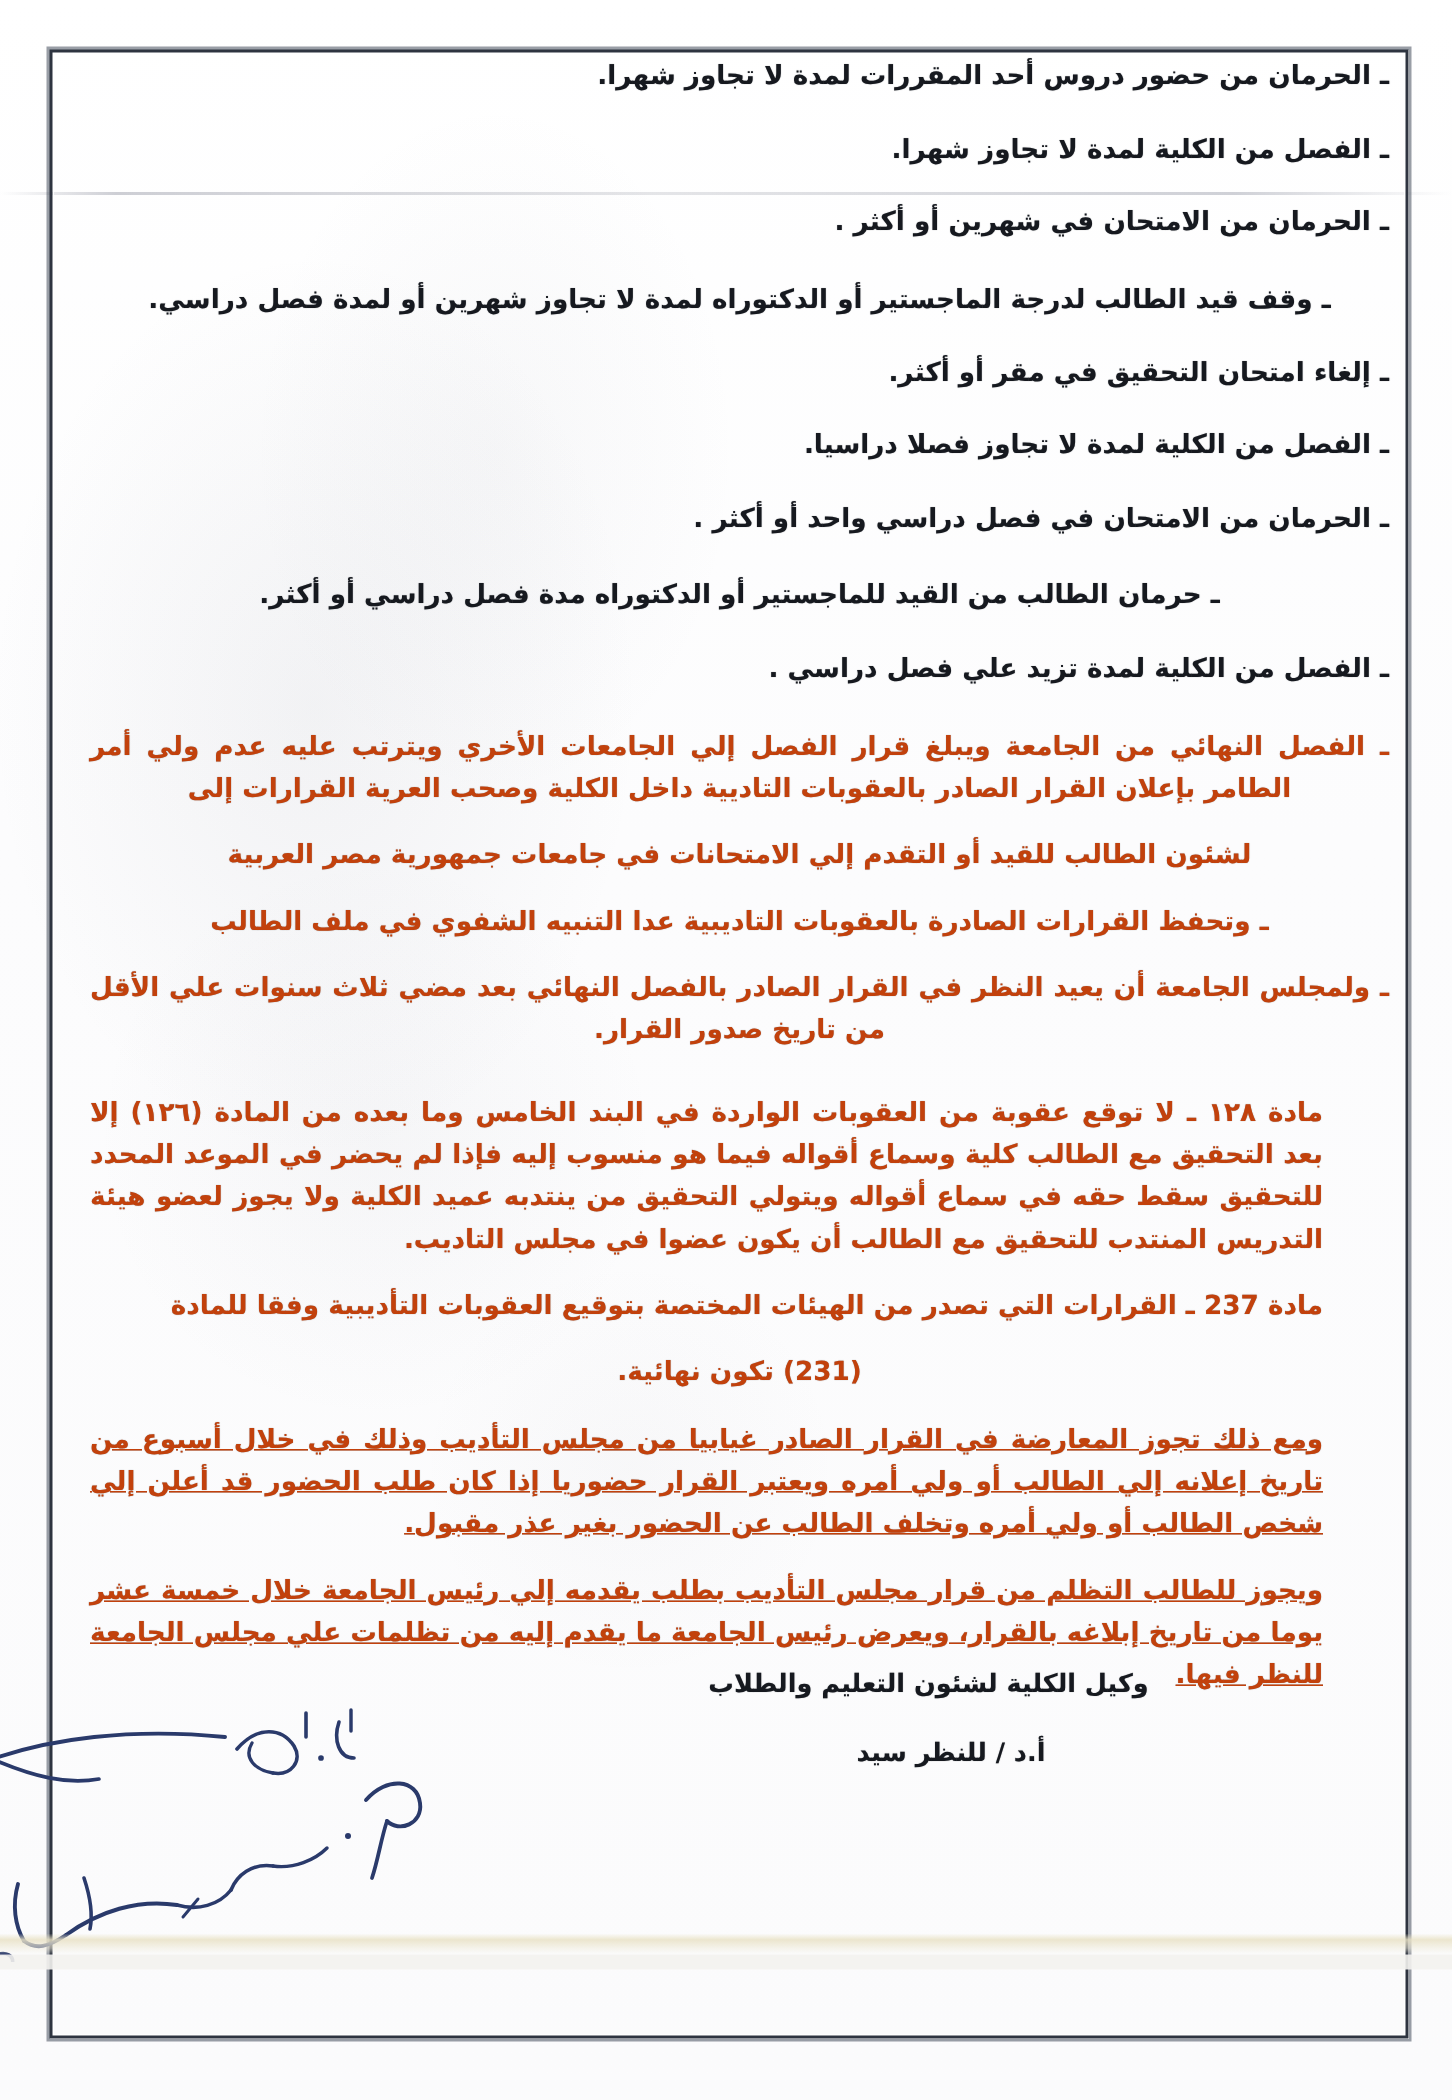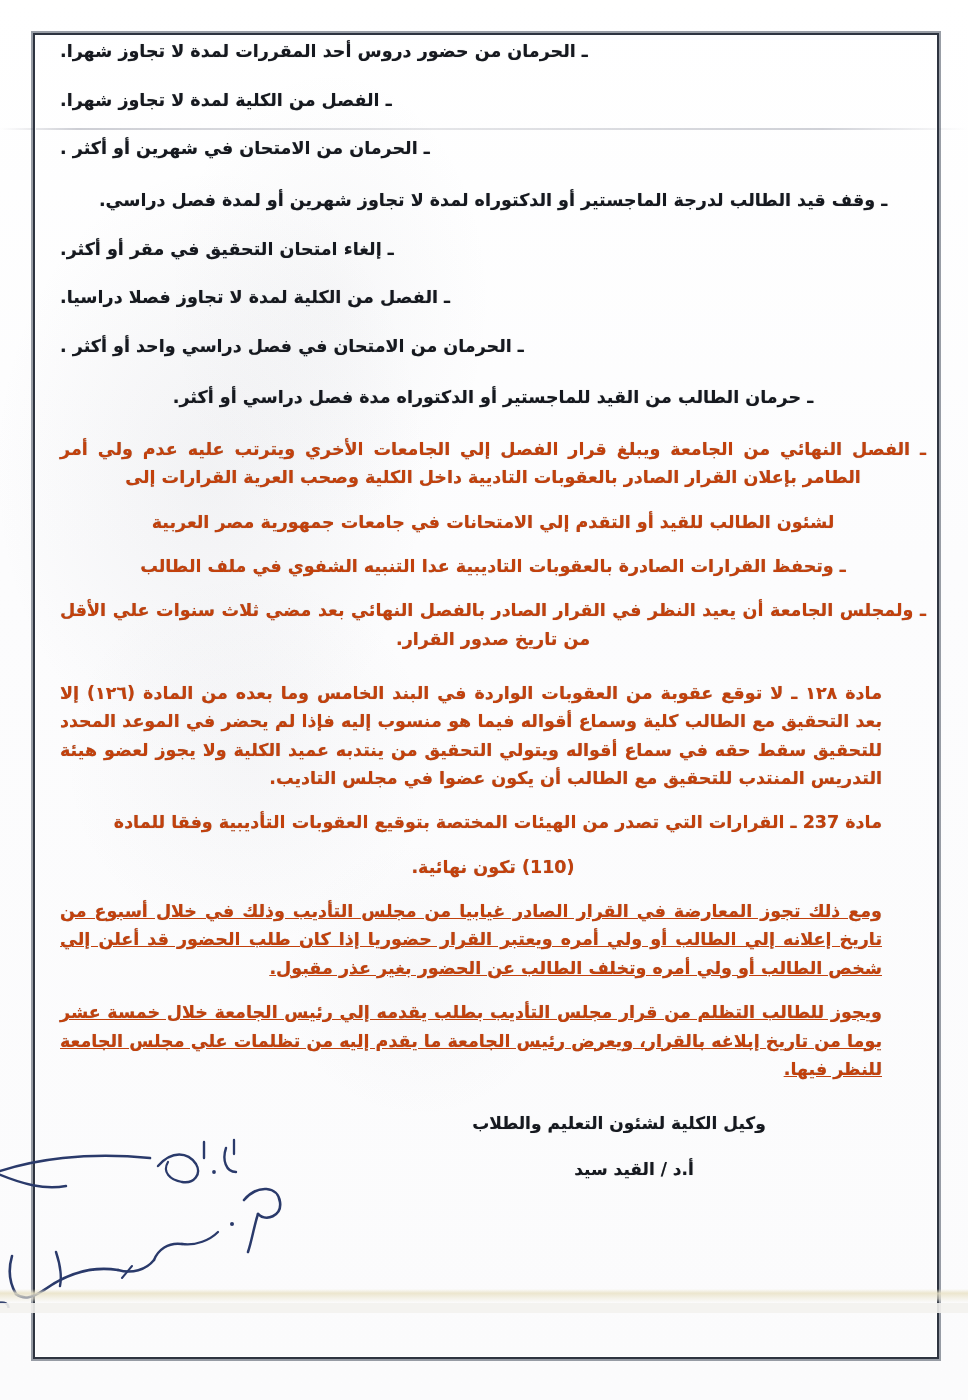--- a/index.html
+++ b/index.html
@@ -87,21 +87,21 @@
     margin: 0;
     padding: 0;
     list-style: none;
   }
   .bullet {
     font-size: 17.5px;
     font-weight: 700;
     line-height: 1.35;
     color: #16191f;
     margin: 0 0 25px 0;
-    text-align: left;
+    text-align: right;
     letter-spacing: 0.1px;
     text-shadow: 0 0 0.7px rgba(25,28,36,0.45);
   }
   .bullet.wide {
     text-align: justify;
     text-align-last: center;
     margin-top: 28px;
   }
 
   .para {
@@ -177,43 +177,44 @@
 
     <ul class="bullets">
       <li class="bullet">ـ الحرمان من حضور دروس أحد المقررات لمدة لا تجاوز شهرا.</li>
       <li class="bullet">ـ الفصل من الكلية لمدة لا تجاوز شهرا.</li>
       <li class="bullet">ـ الحرمان من الامتحان في شهرين أو أكثر .</li>
       <li class="bullet wide">ـ وقف قيد الطالب لدرجة الماجستير أو الدكتوراه لمدة لا تجاوز شهرين أو لمدة فصل دراسي.</li>
       <li class="bullet">ـ إلغاء امتحان التحقيق في مقر أو أكثر.</li>
       <li class="bullet">ـ الفصل من الكلية لمدة لا تجاوز فصلا دراسيا.</li>
       <li class="bullet">ـ الحرمان من الامتحان في فصل دراسي واحد أو أكثر .</li>
       <li class="bullet wide">ـ حرمان الطالب من القيد للماجستير أو الدكتوراه مدة فصل دراسي أو أكثر.</li>
+      <li class="bullet">ـ الفصل من الكلية لمدة تزيد علي فصل دراسي .</li>
     </ul>
 
     <p class="para">ـ الفصل النهائي من الجامعة ويبلغ قرار الفصل إلي الجامعات الأخري ويترتب عليه عدم ولي أمر الطامر بإعلان القرار الصادر بالعقوبات التاديية داخل الكلية وصحب العرية القرارات إلى</p>
     <p class="para">لشئون الطالب للقيد أو التقدم إلي الامتحانات في جامعات جمهورية مصر العربية</p>
     <p class="para">ـ وتحفظ القرارات الصادرة بالعقوبات التاديبية عدا التنبيه الشفوي في ملف الطالب</p>
     <p class="para">ـ ولمجلس الجامعة أن يعيد النظر في القرار الصادر بالفصل النهائي بعد مضي ثلاث سنوات علي الأقل من تاريخ صدور القرار.</p>
 
     <div class="spacer-sm"></div>
 
     <p class="para article">مادة ١٢٨ ـ لا توقع عقوبة من العقوبات الواردة في البند الخامس وما بعده من المادة (١٢٦) إلا بعد التحقيق مع الطالب كلية وسماع أقواله فيما هو منسوب إليه فإذا لم يحضر في الموعد المحدد للتحقيق سقط حقه في سماع أقواله ويتولي التحقيق من ينتدبه عميد الكلية ولا يجوز لعضو هيئة التدريس المنتدب للتحقيق مع الطالب أن يكون عضوا في مجلس التاديب.</p>
 
     <p class="para article">مادة 237 ـ القرارات التي تصدر من الهيئات المختصة بتوقيع العقوبات التأديبية وفقا للمادة</p>
-    <p class="para">(110) تكون نهائية.</p>
+    <p class="para">(231) تكون نهائية.</p>
 
     <p class="para flow">ومع ذلك تجوز المعارضة في القرار الصادر غيابيا من مجلس التأديب وذلك في خلال أسبوع من تاريخ إعلانه إلي الطالب أو ولي أمره ويعتبر القرار حضوريا إذا كان طلب الحضور قد أعلن إلي شخص الطالب أو ولي أمره وتخلف الطالب عن الحضور بغير عذر مقبول.</p>
 
     <p class="para flow">ويجوز للطالب التظلم من قرار مجلس التأديب بطلب يقدمه إلي رئيس الجامعة خلال خمسة عشر يوما من تاريخ إبلاغه بالقرار، ويعرض رئيس الجامعة ما يقدم إليه من تظلمات علي مجلس الجامعة للنظر فيها.</p>
 
   </div>
 
   <div class="sign-block">
     <div class="sign-title">وكيل الكلية لشئون التعليم والطلاب</div>
-    <div class="sign-name">أ.د / القيد سيد</div>
+    <div class="sign-name">أ.د / للنظر سيد</div>
   </div>
 
   <svg class="signature-ink" viewBox="0 0 360 180" xmlns="http://www.w3.org/2000/svg">
     <g fill="none" stroke="#2a3a6b" stroke-linecap="round" stroke-linejoin="round">
 
       <path d="M4 48 C 50 30, 108 24, 168 30" stroke-width="2.6"></path>
       <path d="M16 46 C 40 56, 62 62, 84 58" stroke-width="2.4"></path>
 
       <path d="M176 38 C 190 22, 206 24, 214 36 C 220 46, 212 56, 200 54" stroke-width="2.4"></path>
       <path d="M200 54 C 188 52, 180 44, 186 34" stroke-width="2.2"></path>

